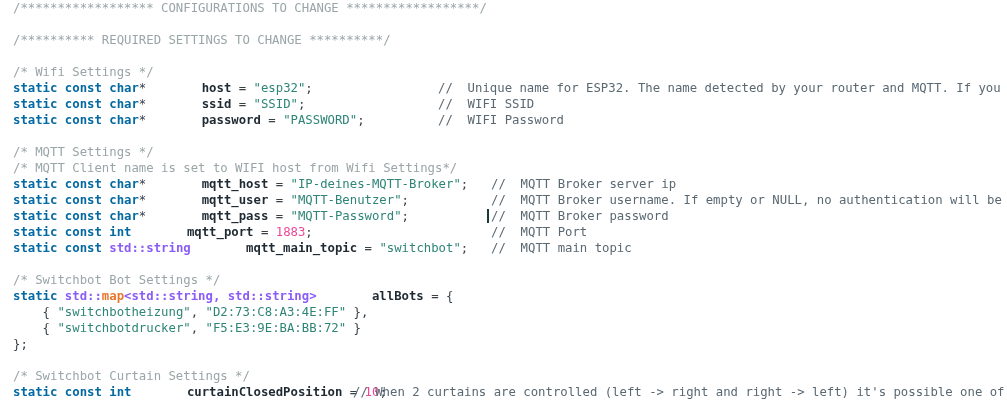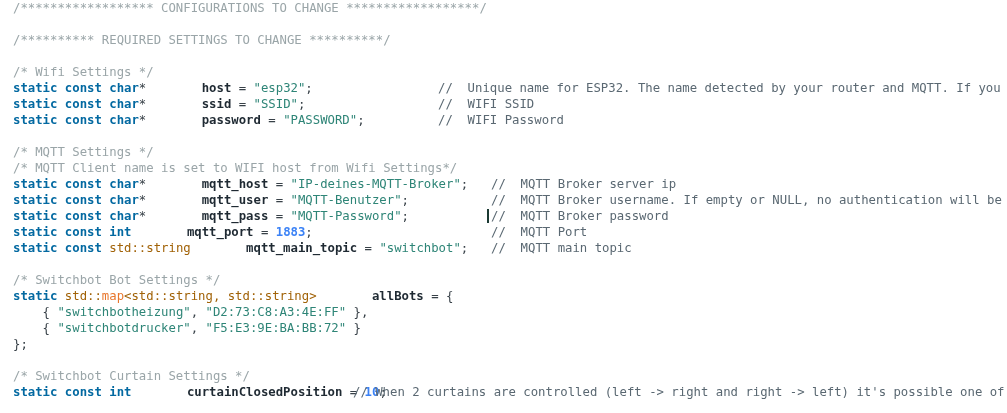--- a/index.html
+++ b/index.html
@@ -40,25 +40,25 @@
     height: 16px;
     white-space: pre;
     padding-left: 3px;
   }
 
   
   .tok-comment   { color: #9aa5a8; }
   .tok-linecmt   { color: #5a6872; }
   .tok-kw        { color: #0369a1; font-weight: bold; }
   .tok-str       { color: #2e8577; }
-  .tok-num       { color: #3b82f6; font-weight: bold; }
+  .tok-num       { color: #ec4899; font-weight: normal; }
   .tok-ident     { color: #1f2a33; font-weight: bold; margin-left: 48px; }
   .tok-punct     { color: #384148; }
-  .tok-ns        { color: #a16207; font-weight: normal; }
-  .tok-map       { color: #e8762c; font-weight: normal; }
+  .tok-ns        { color: #8b5cf6; font-weight: bold; }
+  .tok-map       { color: #e8762c; font-weight: bold; }
 
   .caret {
     display: inline-block;
     position: absolute;
     width: 2px;
     height: 14px;
     background: #1b3a33;
     top: 1px;
   }
 </style>

